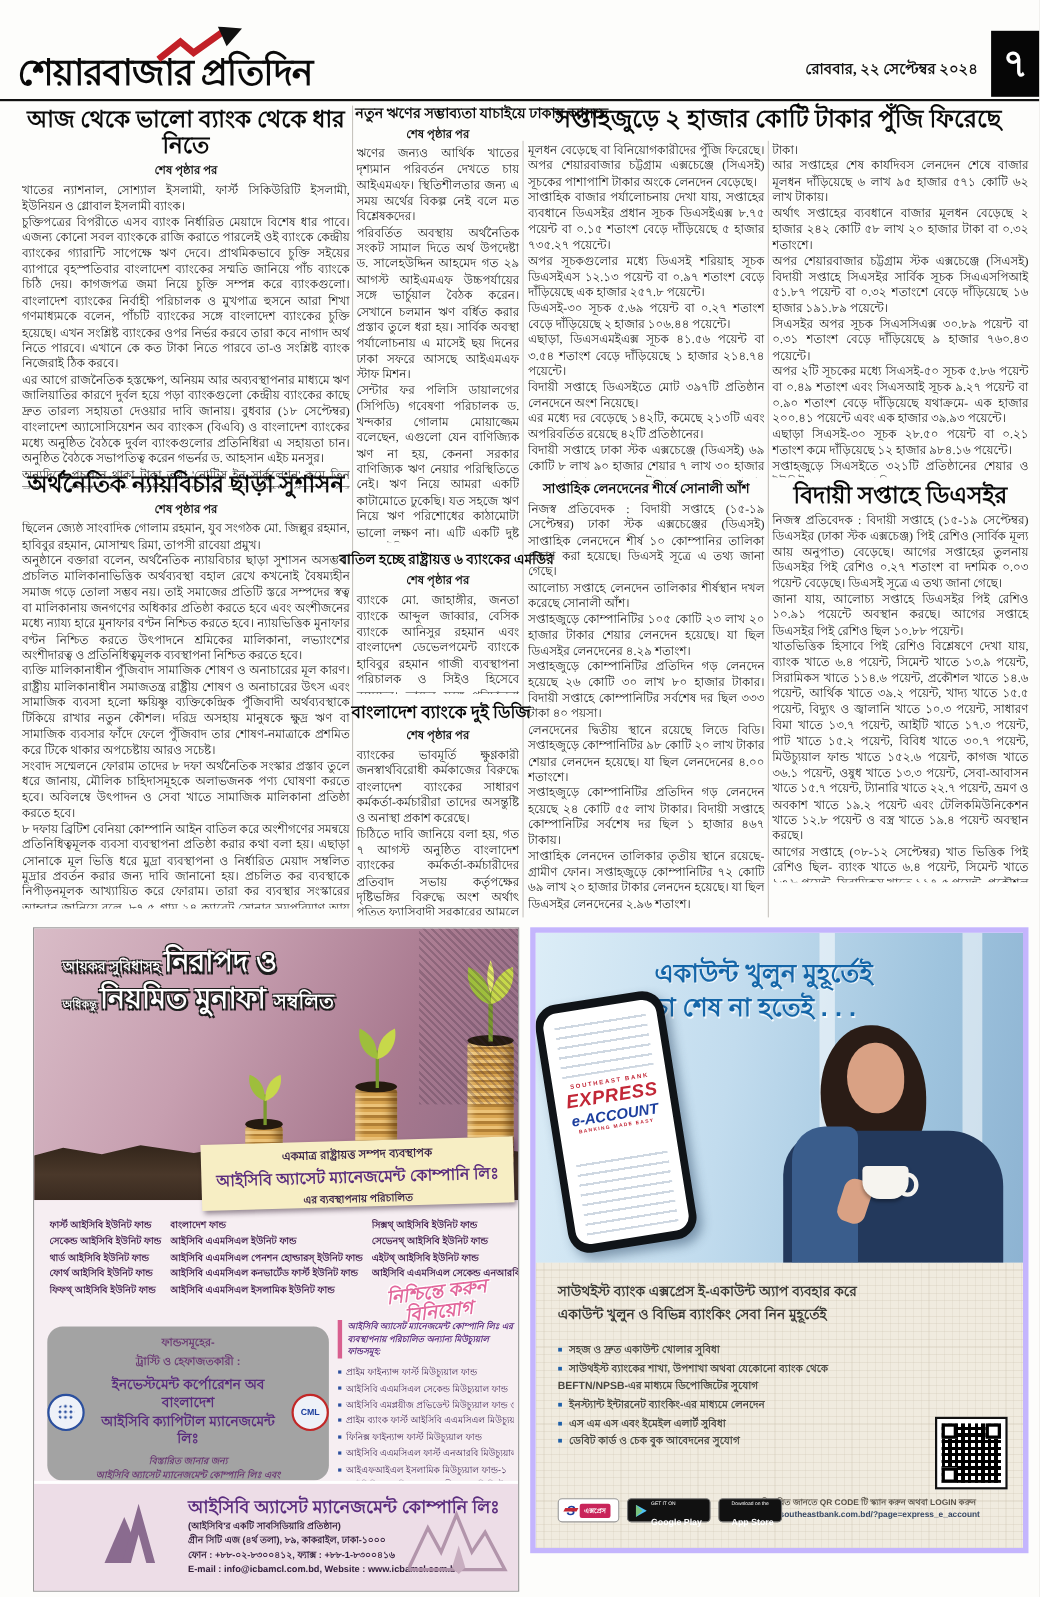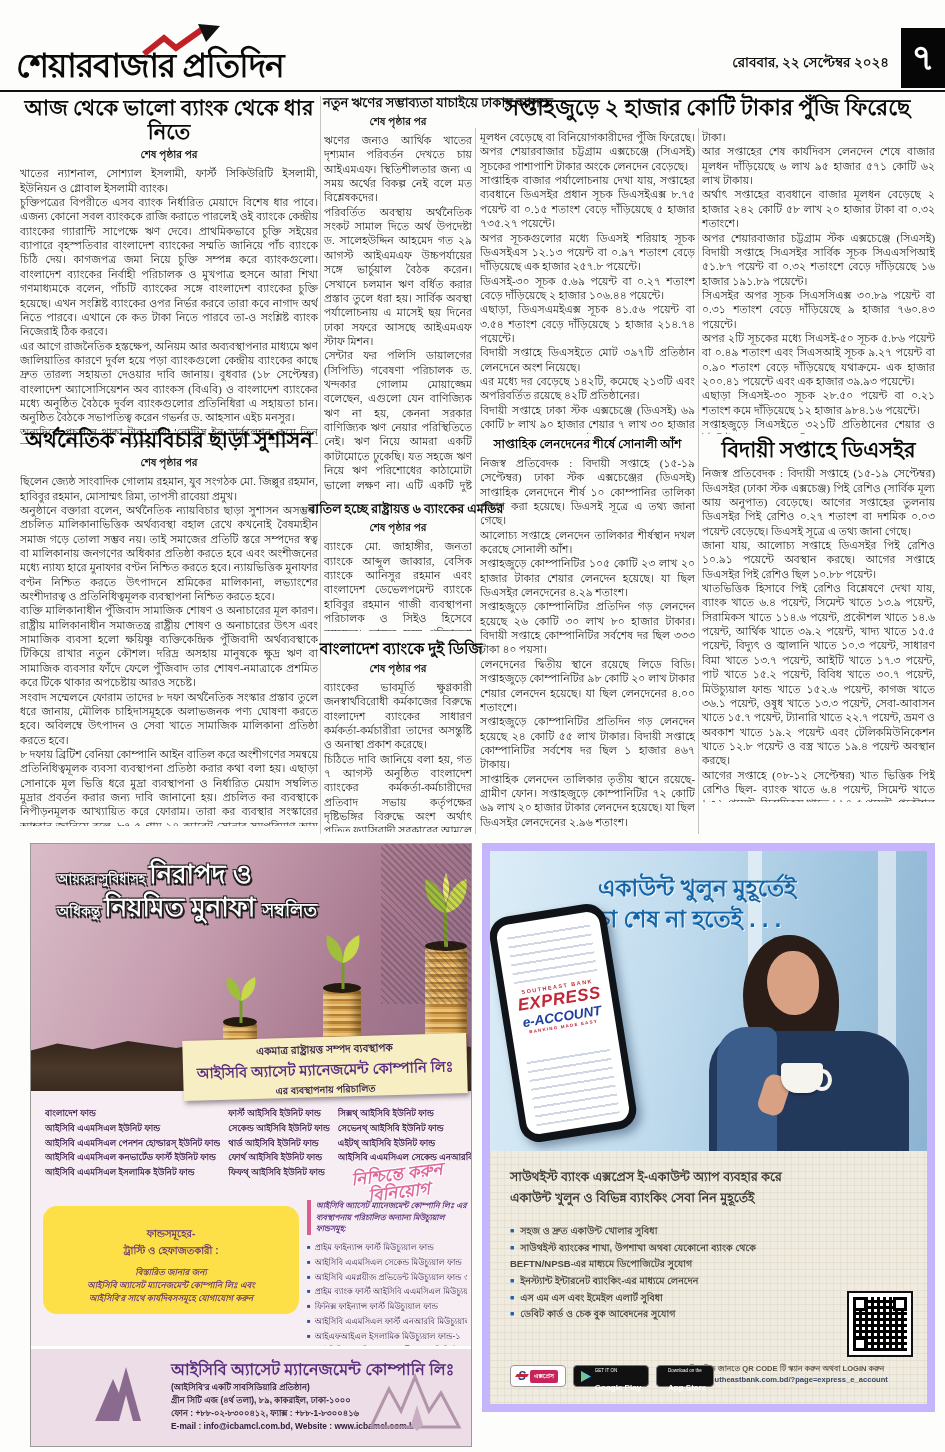--- a/index.html
+++ b/index.html
@@ -39,35 +39,35 @@
               background:linear-gradient(#2c2016,#4a382a 60%,#3a2b20);
               clip-path:polygon(0 30%,6% 18%,14% 28%,22% 14%,33% 26%,44% 12%,55% 24%,66% 10%,78% 22%,88% 12%,100% 24%,100% 100%,0 100%); }
   .stack { position:absolute; border-radius:4px;
            background:repeating-linear-gradient(0deg,#b07e35 0 2.5px,#ecc277 2.5px 5px,#d8a450 5px 7.5px);
            box-shadow:inset -6px 0 8px rgba(60,30,0,.45), inset 4px 0 6px rgba(255,240,200,.4); }
   .stack-cap { position:absolute; height:10px; border-radius:50%; background:#241a10; }
   .sprout { position:absolute; }
   .icb-headline { position:absolute; left:26px; top:14px; color:#fff; font-weight:800;
                   text-shadow:2px 2px 0 #1c1c1c,-1px -1px 0 #1c1c1c,1px -1px 0 #1c1c1c,-1px 2px 0 #1c1c1c;
                   line-height:1.25; }
-  .ah-sm { font-size:13px; } .ah-md { font-size:18px; } .ah-lg { font-size:26px; } .ah-xs { font-size:14px; }
+  .ah-sm { font-size:13px; } .ah-md { font-size:18px; } .ah-lg { font-size:26px; } .ah-xs { font-size:10px; }
   .icb-yellow { position:absolute; left:152px; top:193px; width:284px; height:60px; background:#f7eec4;
                 transform:rotate(-1.6deg); box-shadow:2px 3px 5px rgba(40,20,40,.45);
                 text-align:center; padding-top:5px; }
   .icb-yellow .y1 { font-size:10.5px; font-weight:bold; color:#3a2348; }
   .icb-yellow .y2 { font-size:14.5px; font-weight:800; color:#5b2d7e; }
   .icb-yellow .y3 { font-size:9.5px; font-weight:bold; color:#3a2348; }
   .fund-cols { position:absolute; left:14px; top:262px; width:416px; display:flex; gap:8px; }
   .fund-col { flex:1; }
   .fund-col div { font-size:8.6px; font-weight:bold; color:#45224f; line-height:1.72; white-space:nowrap; overflow:hidden; }
   .nishchinte { position:absolute; left:292px; top:322px; width:150px; transform:rotate(-7deg);
                 font-size:17px; font-weight:800; font-style:italic; color:#e2679c; text-align:center; line-height:1.05;
                 text-shadow:1px 1px 0 #fff,-1px -1px 0 #fff,1px -1px 0 #fff,-1px 1px 0 #fff; }
-  .trustee { position:absolute; left:12px; top:362px; width:256px; height:108px; background:#fde047;
-             border-radius:14px; text-align:center; padding-top:20px; }
+  .trustee { position:absolute; left:12px; top:362px; width:256px; height:140px; background:#a3a3a3;
+             border-radius:14px; text-align:center; padding-top:7px; }
   .trustee .t1 { font-size:10px; font-weight:bold; color:#6b3b74; }
   .trustee-row { display:flex; align-items:center; justify-content:center; gap:5px; margin-top:4px; }
   .circle-logo { width:34px; height:34px; border-radius:50%; background:#eef1f8; border:2px solid #2b4f9e;
                  flex:0 0 auto; position:relative; }
   .circle-logo.icb:after { content:""; position:absolute; inset:7px; border-radius:50%;
                  background:radial-gradient(circle,#2b4f9e 1.2px,transparent 1.4px); background-size:5px 5px; }
   .circle-logo.cml { border-color:#c22727; color:#1d3f9e; font-size:8px; font-weight:800;
                  line-height:30px; text-align:center; }
   .trustee .t2 { font-size:12.5px; font-weight:800; color:#5b2d7e; line-height:1.3; }
   .trustee .t3 { font-size:8.5px; font-style:italic; font-weight:bold; color:#6b3b74; margin-top:6px; line-height:1.5; }
@@ -80,21 +80,21 @@
   .icb-footer { position:absolute; left:0; top:502px; width:100%; height:102px; background:#eddde7;
                 border-top:3px solid #fff; }
   .am-logo { position:absolute; left:60px; top:12px; }
   .icb-f-title { position:absolute; left:140px; top:8px; font-size:16px; font-weight:800; color:#5b2d7e; }
   .icb-f-lines { position:absolute; left:140px; top:32px; font-size:8.4px; font-weight:bold;
                  color:#33203c; line-height:1.55; white-space:pre-line; }
   .zigzag { position:absolute; right:8px; top:18px; }
 
   
   .ad-seb { position:absolute; left:482px; top:843px; width:453px; height:569px; background:#fff;
-            border:8px solid #c4b5fd; overflow:hidden;
+            border:5px solid #c4b5fd; overflow:hidden;
             font-family:"Liberation Sans","DejaVu Sans",sans-serif; }
   .seb-photo { position:absolute; left:0; top:0; width:100%; height:300px;
                background:linear-gradient(100deg,#dcedf7 0%,#c2dcee 40%,#9fc4de 75%,#8db3d2 100%); }
   .winbar { position:absolute; top:0; height:300px; background:rgba(255,255,255,.55); }
   .seb-head { position:absolute; left:108px; top:22px; width:330px; text-align:left;
               font-size:23px; font-weight:800; color:#1566a8; line-height:1.35;
               text-shadow:1px 1px 0 rgba(255,255,255,.8); }
   .phone { position:absolute; left:14px; top:58px; width:118px; height:228px; background:#101418;
            border-radius:20px; transform:rotate(-9deg); box-shadow:4px 6px 10px rgba(30,60,90,.45); padding:8px 7px; }
   .screen { width:100%; height:100%; background:#fff; border-radius:13px; overflow:hidden; position:relative; }
@@ -286,44 +286,50 @@
         <div><span class="ah-xs">অধিকন্তু </span><span class="ah-lg">নিয়মিত মুনাফা </span><span class="ah-md">সম্বলিত</span></div>
       </div>
     </div>
     <div class="icb-yellow">
       <div class="y1">একমাত্র রাষ্ট্রায়ত্ত সম্পদ ব্যবস্থাপক</div>
       <div class="y2">আইসিবি অ্যাসেট ম্যানেজমেন্ট কোম্পানি লিঃ</div>
       <div class="y3">এর ব্যবস্থাপনায় পরিচালিত</div>
     </div>
     <div class="fund-cols">
       <div class="fund-col">
+          <div>ফার্স্ট আইসিবি ইউনিট ফান্ড</div>
+          <div>সেকেন্ড আইসিবি ইউনিট ফান্ড</div>
+          <div>থার্ড আইসিবি ইউনিট ফান্ড</div>
+          <div>ফোর্থ আইসিবি ইউনিট ফান্ড</div>
+          <div>ফিফথ্ আইসিবি ইউনিট ফান্ড</div>
+        </div>
+      <div class="fund-col">
           <div>বাংলাদেশ ফান্ড</div>
           <div>আইসিবি এএমসিএল ইউনিট ফান্ড</div>
           <div>আইসিবি এএমসিএল পেনশন হোল্ডারস্ ইউনিট ফান্ড</div>
           <div>আইসিবি এএমসিএল কনভার্টেড ফার্স্ট ইউনিট ফান্ড</div>
           <div>আইসিবি এএমসিএল ইসলামিক ইউনিট ফান্ড</div>
         </div>
       <div class="fund-col">
-          <div>ফার্স্ট আইসিবি ইউনিট ফান্ড</div>
-          <div>সেকেন্ড আইসিবি ইউনিট ফান্ড</div>
-          <div>থার্ড আইসিবি ইউনিট ফান্ড</div>
-          <div>ফোর্থ আইসিবি ইউনিট ফান্ড</div>
-          <div>ফিফথ্ আইসিবি ইউনিট ফান্ড</div>
-        </div>
-      <div class="fund-col">
           <div>সিক্সথ্ আইসিবি ইউনিট ফান্ড</div>
           <div>সেভেনথ্ আইসিবি ইউনিট ফান্ড</div>
           <div>এইটথ্ আইসিবি ইউনিট ফান্ড</div>
           <div>আইসিবি এএমসিএল সেকেন্ড এনআরবি ইউনিট ফান্ড এ</div>
         </div>
     </div>
     <div class="nishchinte">নিশ্চিন্তে করুন বিনিয়োগ</div>
     <div class="trustee">
       <div class="t1"><span>ফান্ডসমূহের-</span><br>
         <span>ট্রাস্টি ও হেফাজতকারী :</span></div>
+      <div class="trustee-row">
+        <div class="circle-logo icb"></div>
+        <div class="t2"><span>ইনভেস্টমেন্ট কর্পোরেশন অব বাংলাদেশ</span><br>
+          <span>আইসিবি ক্যাপিটাল ম্যানেজমেন্ট লিঃ</span></div>
+        <div class="circle-logo cml">CML</div>
+      </div>
       <div class="t3" style="white-space:pre-line">বিস্তারিত জানার জন্য
 আইসিবি অ্যাসেট ম্যানেজমেন্ট কোম্পানি লিঃ এবং
 আইসিবি'র সাথে কার্যদিবসসমূহে যোগাযোগ করুন</div>
     </div>
     <div class="mf-box">
       <div class="mf-head">আইসিবি অ্যাসেট ম্যানেজমেন্ট কোম্পানি লিঃ এর ব্যবস্থাপনায় পরিচালিত অন্যান্য মিউচ্যুয়াল ফান্ডসমূহ:</div>
       <div class="mf-list">
           <div>প্রাইম ফাইন্যান্স ফার্স্ট মিউচ্যুয়াল ফান্ড</div>
           <div>আইসিবি এএমসিএল সেকেন্ড মিউচ্যুয়াল ফান্ড</div>
           <div>আইসিবি এমপ্লয়ীজ প্রভিডেন্ট মিউচ্যুয়াল ফান্ড ওয়ান : স্কীম ওয়ান</div>

